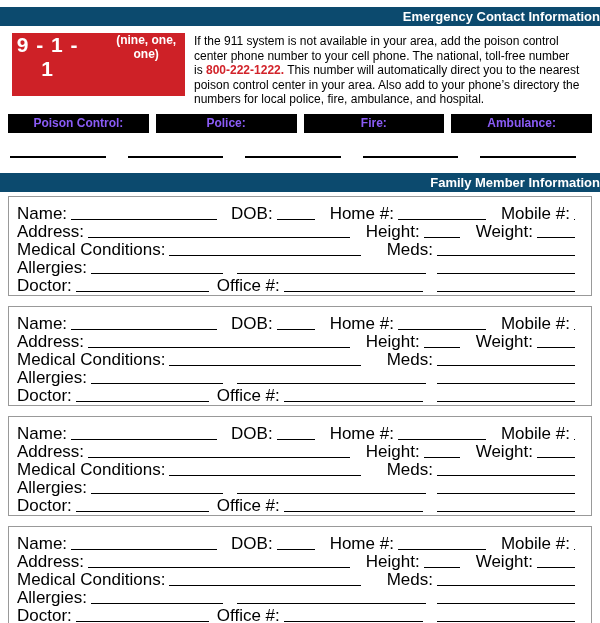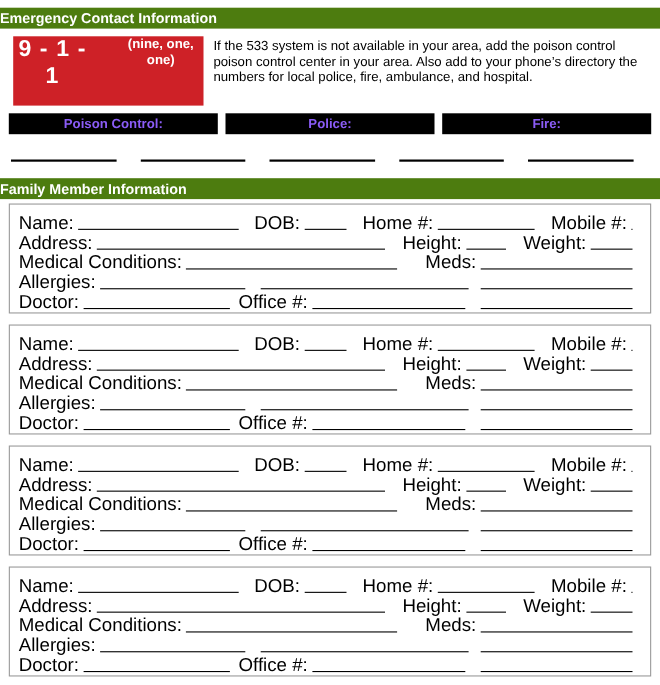--- a/index.html
+++ b/index.html
@@ -3,23 +3,23 @@
 <meta charset="utf-8">
 <style>
   * { box-sizing: border-box; margin: 0; padding: 0; }
   html, body {
     width: 600px; height: 623px;
     background: #fff;
     font-family: "Liberation Sans", sans-serif;
     overflow: hidden;
   }
   .title-bar {
-    background: #4d7c0f; color: #fff;
+    background: #0c4a6e; color: #fff;
     font-weight: bold; font-size: 13px;
-    text-align: left; height: 19px; line-height: 19px;
+    text-align: right; height: 19px; line-height: 19px;
     width: 600px;
   }
   .top-bar { margin-top: 7px; }
   .intro { display: flex; margin: 7px 10px 0 12px; gap: 9px; }
   .red-box {
     background: #ce2127; color: #fff;
     width: 173px; min-width: 173px; height: 63px;
     display: flex; flex-direction: row; justify-content: center;
     text-align: center;
   }
@@ -67,30 +67,33 @@
 <body>
 
 <div class="title-bar top-bar">Emergency Contact Information</div>
 
 <div class="intro">
   <div class="red-box">
     <div class="red-num">9 - 1 - 1</div>
     <div class="red-phonetic">(nine, one, one)</div>
   </div>
   <div class="intro-text">
-    <span class="iline">If the 533 system is not available in your area, add the poison control</span>
+    <span class="iline">If the 911 system is not available in your area, add the poison control</span>
+    <span class="iline">center phone number to your cell phone. The national, toll-free number</span>
+    <span class="iline"><span>is </span><span class="phone">800-222-1222.</span><span> This number will automatically direct you to the nearest</span></span>
     <span class="iline">poison control center in your area. Also add to your phone’s directory the</span>
     <span class="iline">numbers for local police, fire, ambulance, and hospital.</span>
   </div>
 </div>
 
 <div class="contact-row">
   <div class="contact-label">Poison Control:</div>
   <div class="contact-label">Police:</div>
   <div class="contact-label">Fire:</div>
+  <div class="contact-label">Ambulance:</div>
 </div>
 
 <div class="contact-lines">
   <div class="cline"></div>
   <div class="cline"></div>
   <div class="cline"></div>
   <div class="cline"></div>
   <div class="cline"></div>
 </div>
 

